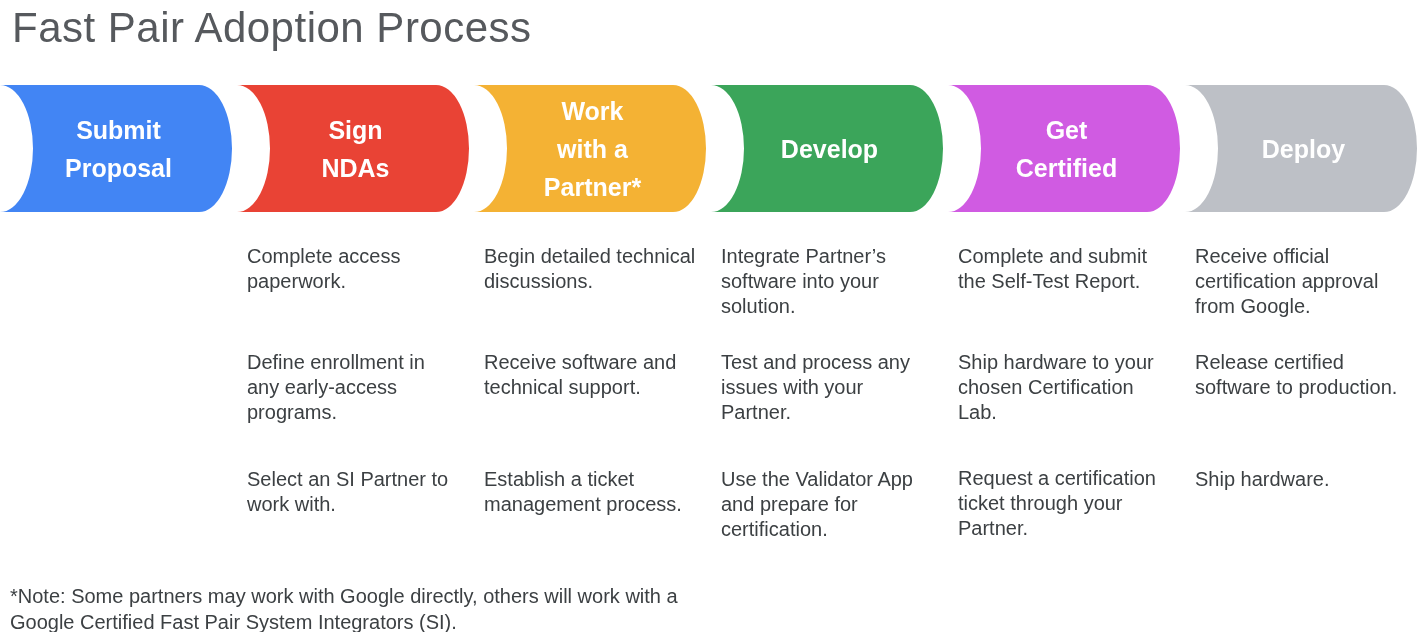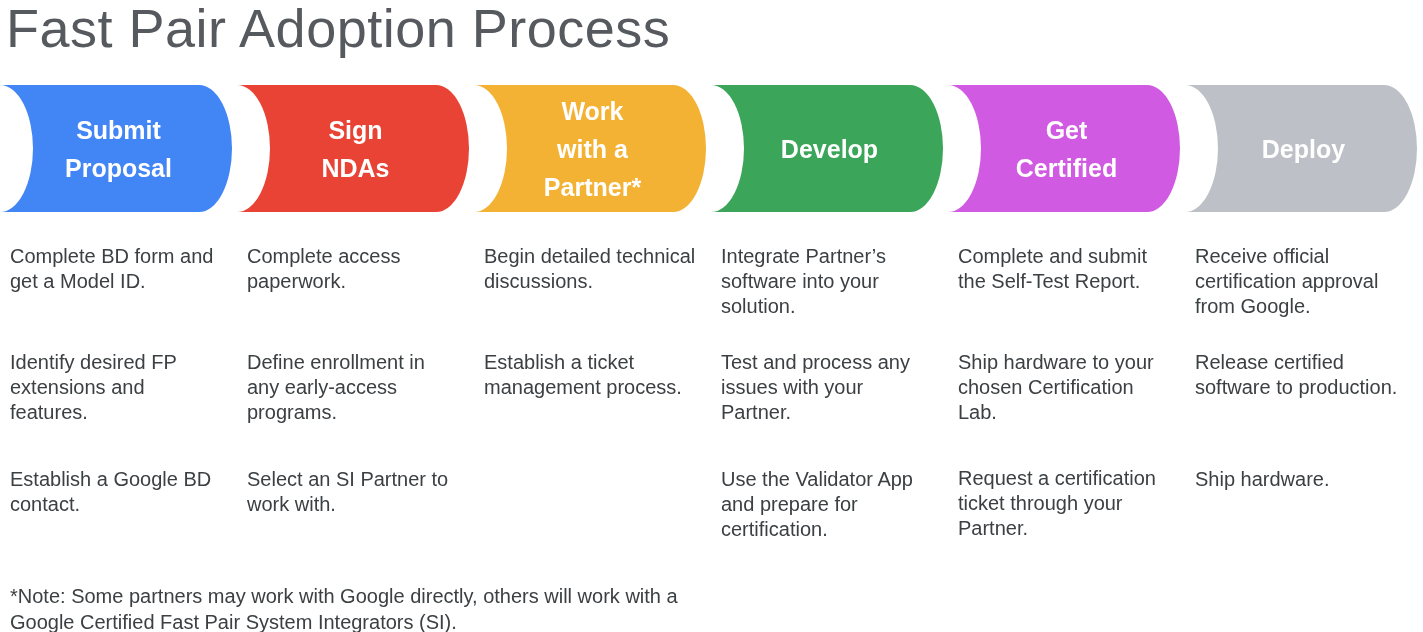--- a/index.html
+++ b/index.html
@@ -9,22 +9,22 @@
     font-family: "Liberation Sans", sans-serif;
   }
   .page {
     position: relative;
     width: 1423px;
     height: 632px;
     background: #ffffff;
     overflow: hidden;
   }
   .page-title {
-    margin: 4px 0 0 6px;
-    font-size: 54px;
+    margin: 4px 0 0 12px;
+    font-size: 42px;
     line-height: 48px;
     font-weight: 400;
     letter-spacing: 0.5px;
     color: #56595D;
   }
   .steps-row {
     display: flex;
     width: 1164px;
     margin-top: 33px;
   }
@@ -92,25 +92,20 @@
   <div class="steps-row">
 
     <div class="step-col">
       <div class="step-header">
         <svg width="237" height="127" viewBox="0 0 237 127">
           <path d="M0,0 H199 A33,63.5 0 0 1 199,127 H0 A33,63.5 0 0 0 0,0 Z" fill="#4285F4"></path>
         </svg>
         <div class="step-label">Submit
 Proposal</div>
       </div>
-      <div class="tasks">
-        <p class="task r1">Complete BD form and get a Model ID.</p>
-        <p class="task r2">Identify desired FP extensions and features.</p>
-        <p class="task r3">Establish a Google BD contact.</p>
-      </div>
     </div>
 
     <div class="step-col">
       <div class="step-header">
         <svg width="237" height="127" viewBox="0 0 237 127">
           <path d="M0,0 H199 A33,63.5 0 0 1 199,127 H0 A33,63.5 0 0 0 0,0 Z" fill="#E94335"></path>
         </svg>
         <div class="step-label">Sign
 NDAs</div>
       </div>
@@ -125,20 +120,21 @@
       <div class="step-header">
         <svg width="237" height="127" viewBox="0 0 237 127">
           <path d="M0,0 H199 A33,63.5 0 0 1 199,127 H0 A33,63.5 0 0 0 0,0 Z" fill="#F4B234"></path>
         </svg>
         <div class="step-label">Work
 with a
 Partner*</div>
       </div>
       <div class="tasks">
         <p class="task r1">Begin detailed technical discussions.</p>
+        <p class="task r2">Receive software and technical support.</p>
         <p class="task r3">Establish a ticket management process.</p>
       </div>
     </div>
 
     <div class="step-col">
       <div class="step-header">
         <svg width="237" height="127" viewBox="0 0 237 127">
           <path d="M0,0 H199 A33,63.5 0 0 1 199,127 H0 A33,63.5 0 0 0 0,0 Z" fill="#3BA55A"></path>
         </svg>
         <div class="step-label">Develop</div>

